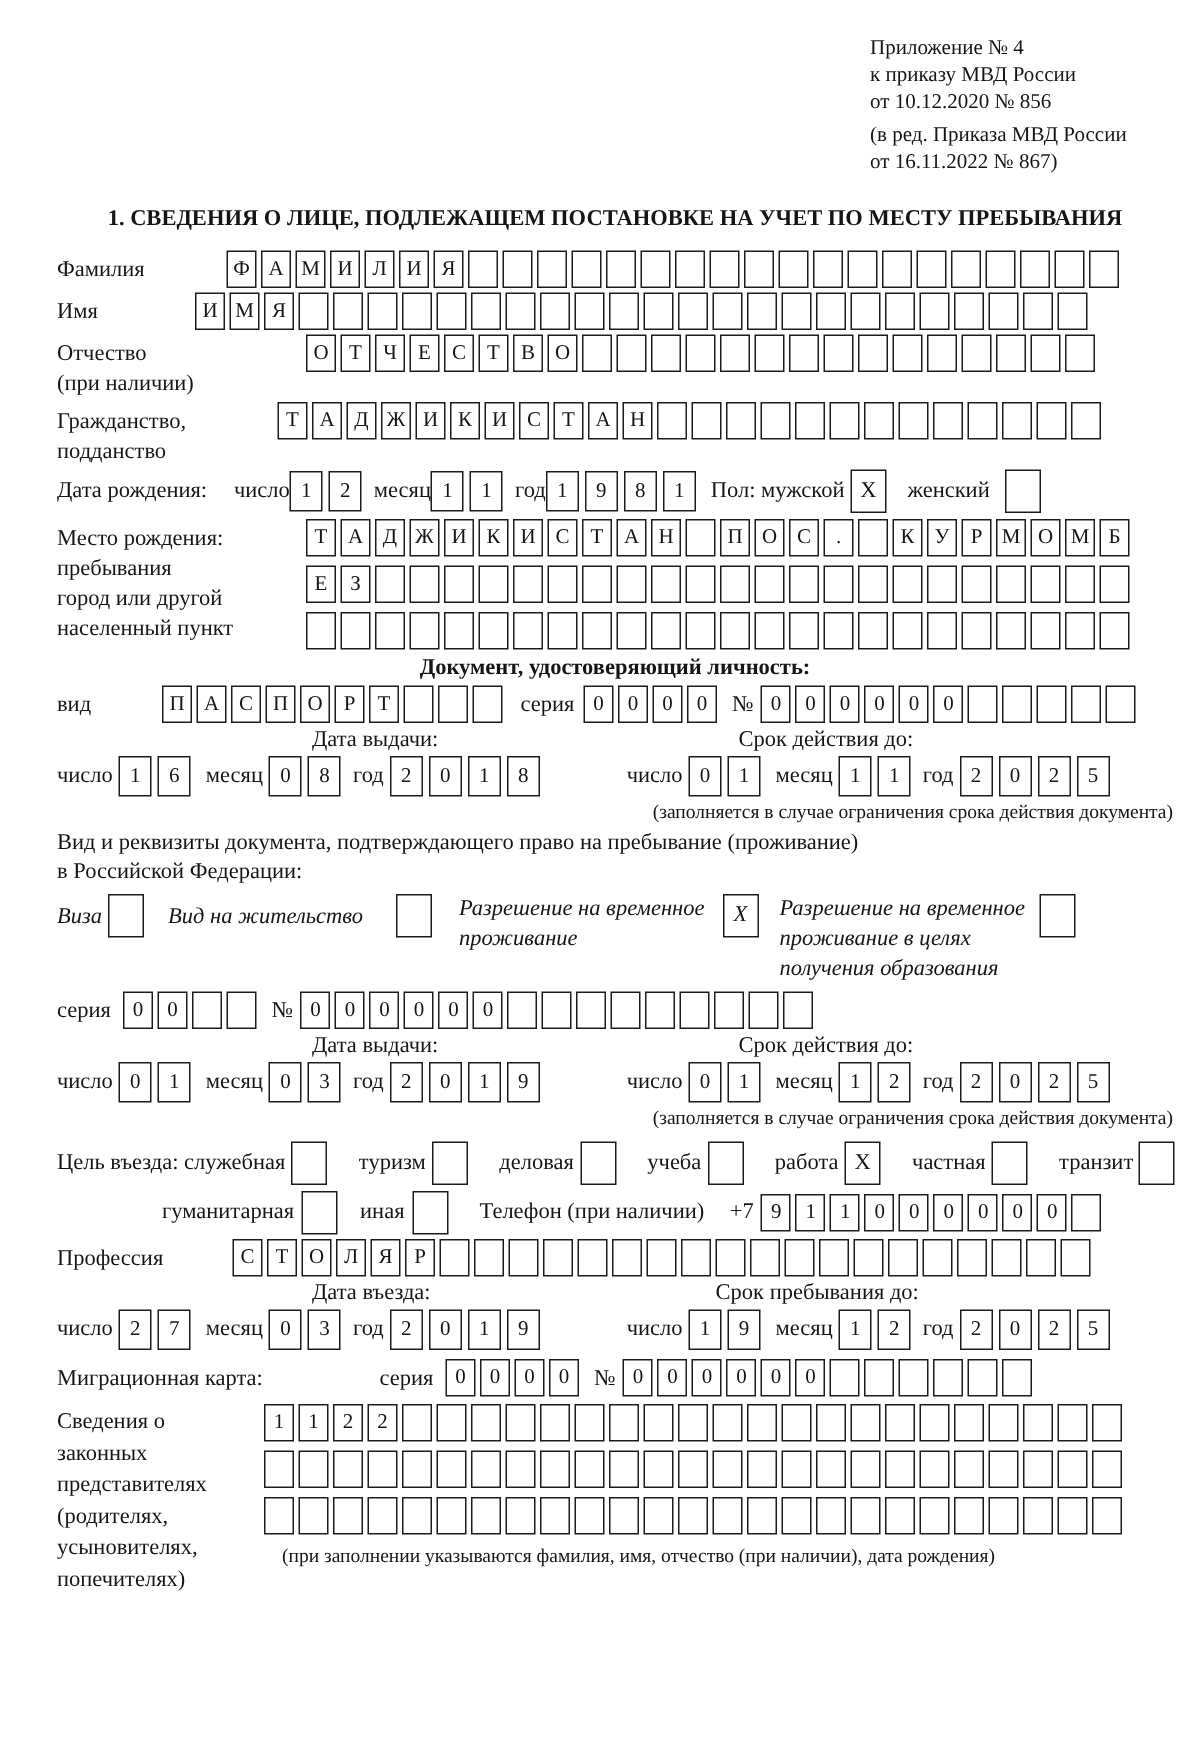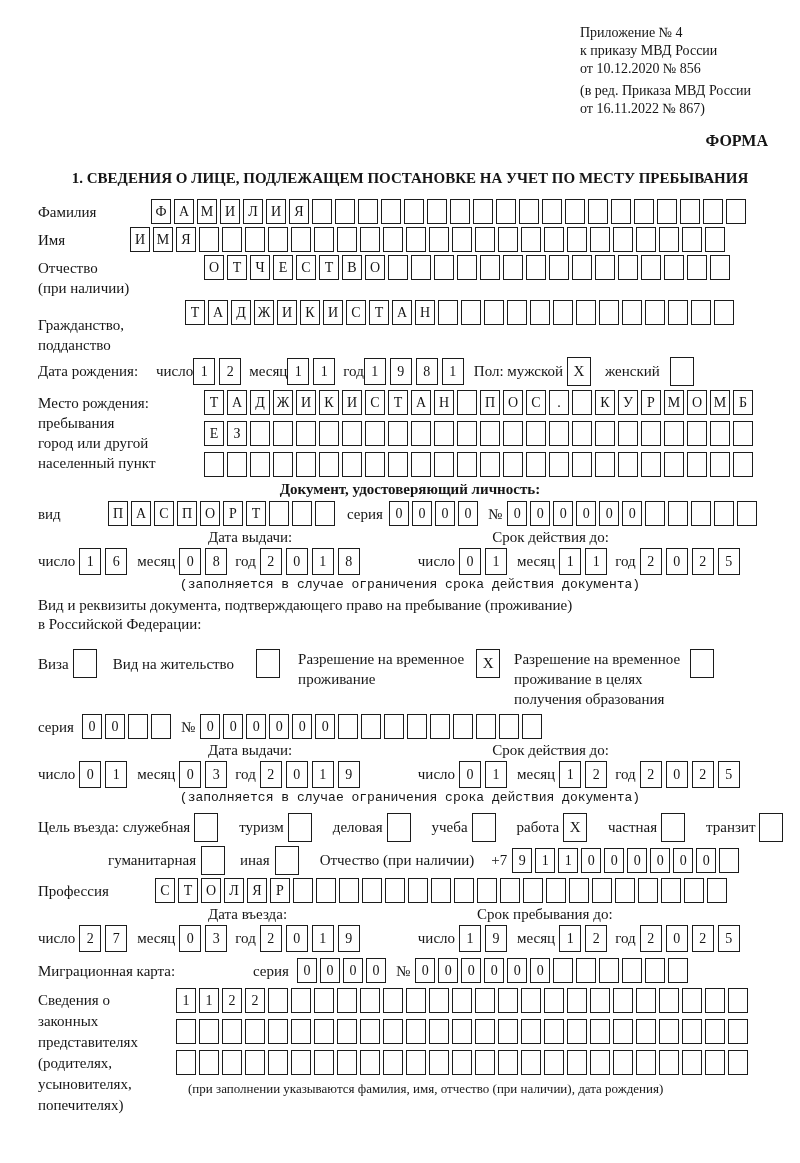--- a/index.html
+++ b/index.html
@@ -32,37 +32,37 @@
   }
   .dcells { gap:4px; }
   .dcells .cell { flex-basis:22px; width:22px; height:27px; }
   .chk {
     flex:0 0 24px; width:24px; height:29px; border:1.6px solid #1c1c1c;
     display:inline-flex; align-items:center; justify-content:center; font-size:15px;
   }
 
   
   .w92  { width:92px; }
-  .w147 { width:147px;margin-top:12px; }
+  .w147 { width:147px; }
   .w166 { width:166px; }
   .w70  { width:70px; }
   .w117 { width:117px; }
 
   .mt12 { margin-top:12px;gap:21px; } .mt3 { margin-top:3px; } .mt2 { margin-top:2px; }
   .mt4 { margin-top:4px; } .mt5 { margin-top:5px; } .mt6 { margin-top:6px; }
 
   
   .dheads { display:flex; font-size:15px; margin-top:3px; }
   .dline { display:flex; align-items:center; margin-top:2px; }
   .dgroup { display:flex; align-items:center; }
   .dgroup .dl { margin-right:4px; }
-  .note { font-size:13px; text-align:center; width:744px; margin-top:2px;font-family:Liberation Mono, monospace; }
+  .note { font-size:13px; text-align:right; width:744px; margin-top:2px; }
 
   
-  .permits { display:flex; align-items:flex-start; margin-top:16px; }
+  .permits { display:flex; align-items:flex-start; margin-top:6px;font-style:italic; }
   .permits .blk { line-height:20px; }
   .doc-head { width:744px; text-align:center; font-weight:bold; font-size:15px; margin-top:4px; }
 
   
   .purpose { display:flex; align-items:center; margin-top:8px; width:748px; justify-content:flex-start; gap:21px; }
   .purpose .pair { display:flex; align-items:center; gap:4px; }
   .phone-row { display:flex; align-items:center; margin-top:4px; margin-left:70px; gap:5px; }
 
   
   .repr { display:flex; align-items:flex-start; margin-top:5px; }
@@ -75,21 +75,20 @@
 
 <div class="page">
 
   <div class="hdr">
     <div>Приложение № 4</div>
     <div>к приказу МВД России</div>
     <div>от 10.12.2020 № 856</div>
     <div class="gap">(в ред. Приказа МВД России</div>
     <div>от 16.11.2022 № 867)</div>
   </div>
-  <div class="forma">ФОРМА</div>
 
 
   <div class="sec-head">1. СВЕДЕНИЯ О ЛИЦЕ, ПОДЛЕЖАЩЕМ ПОСТАНОВКЕ НА УЧЕТ ПО МЕСТУ ПРЕБЫВАНИЯ</div>
 
   <div class="frow mt12">
     <span class="lbl w92">Фамилия</span>
     <span class="cells">
         <span class="cell">Ф</span>
         <span class="cell">А</span>
         <span class="cell">М</span>
@@ -539,21 +538,21 @@
       <span>транзит</span>
       <span class="chk"></span>
     </span>
   </div>
 
   <div class="phone-row">
     <span>гуманитарная</span>
     <span class="chk"></span>
     <span style="margin-left:10px;">иная</span>
     <span class="chk"></span>
-    <span style="margin-left:16px;">Отчество (при наличии)</span>
+    <span style="margin-left:16px;">Телефон (при наличии)</span>
     <span style="margin-left:12px;">+7</span>
     <span class="cells">
         <span class="cell">9</span>
         <span class="cell">1</span>
         <span class="cell">1</span>
         <span class="cell">0</span>
         <span class="cell">0</span>
         <span class="cell">0</span>
         <span class="cell">0</span>
         <span class="cell">0</span>

